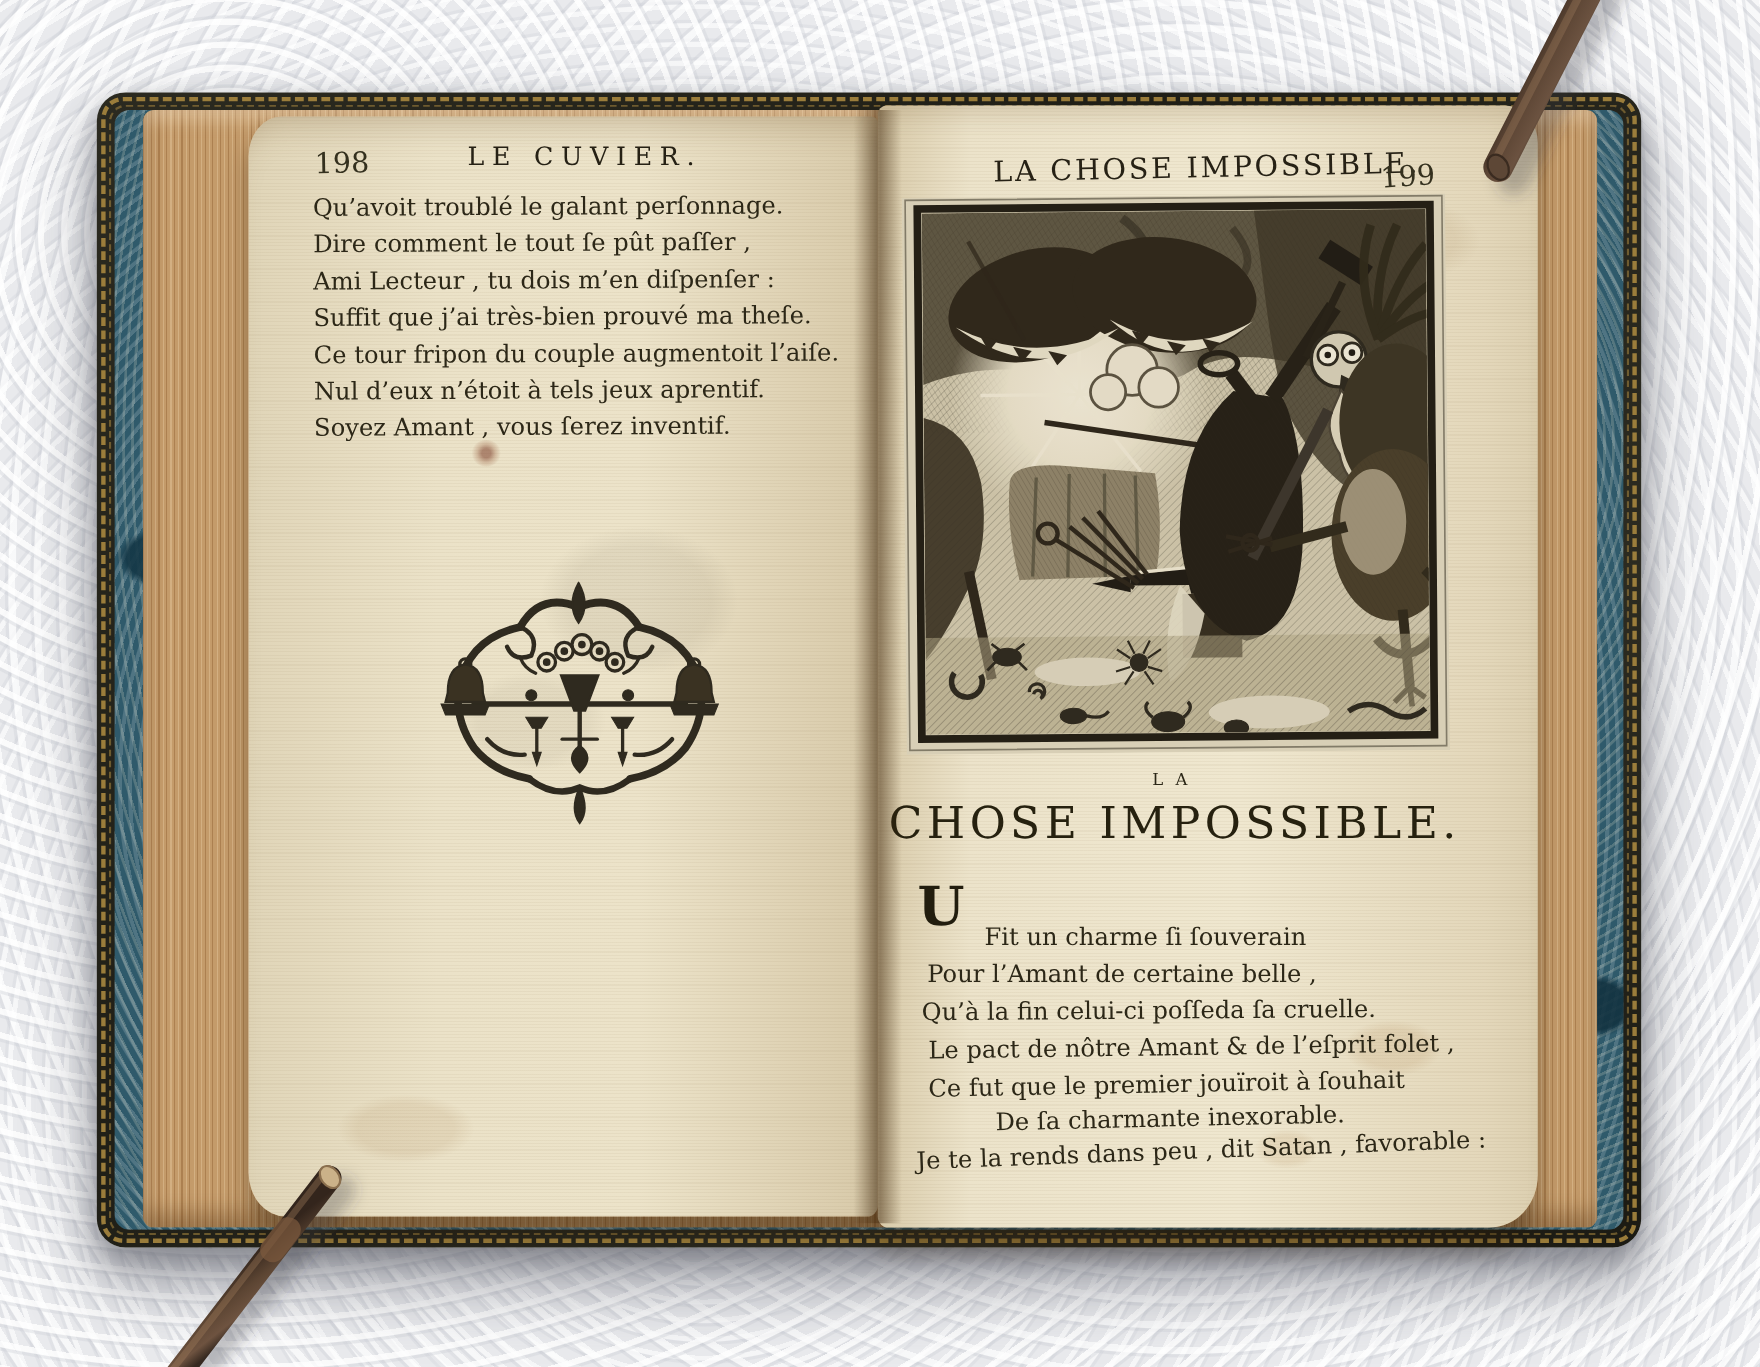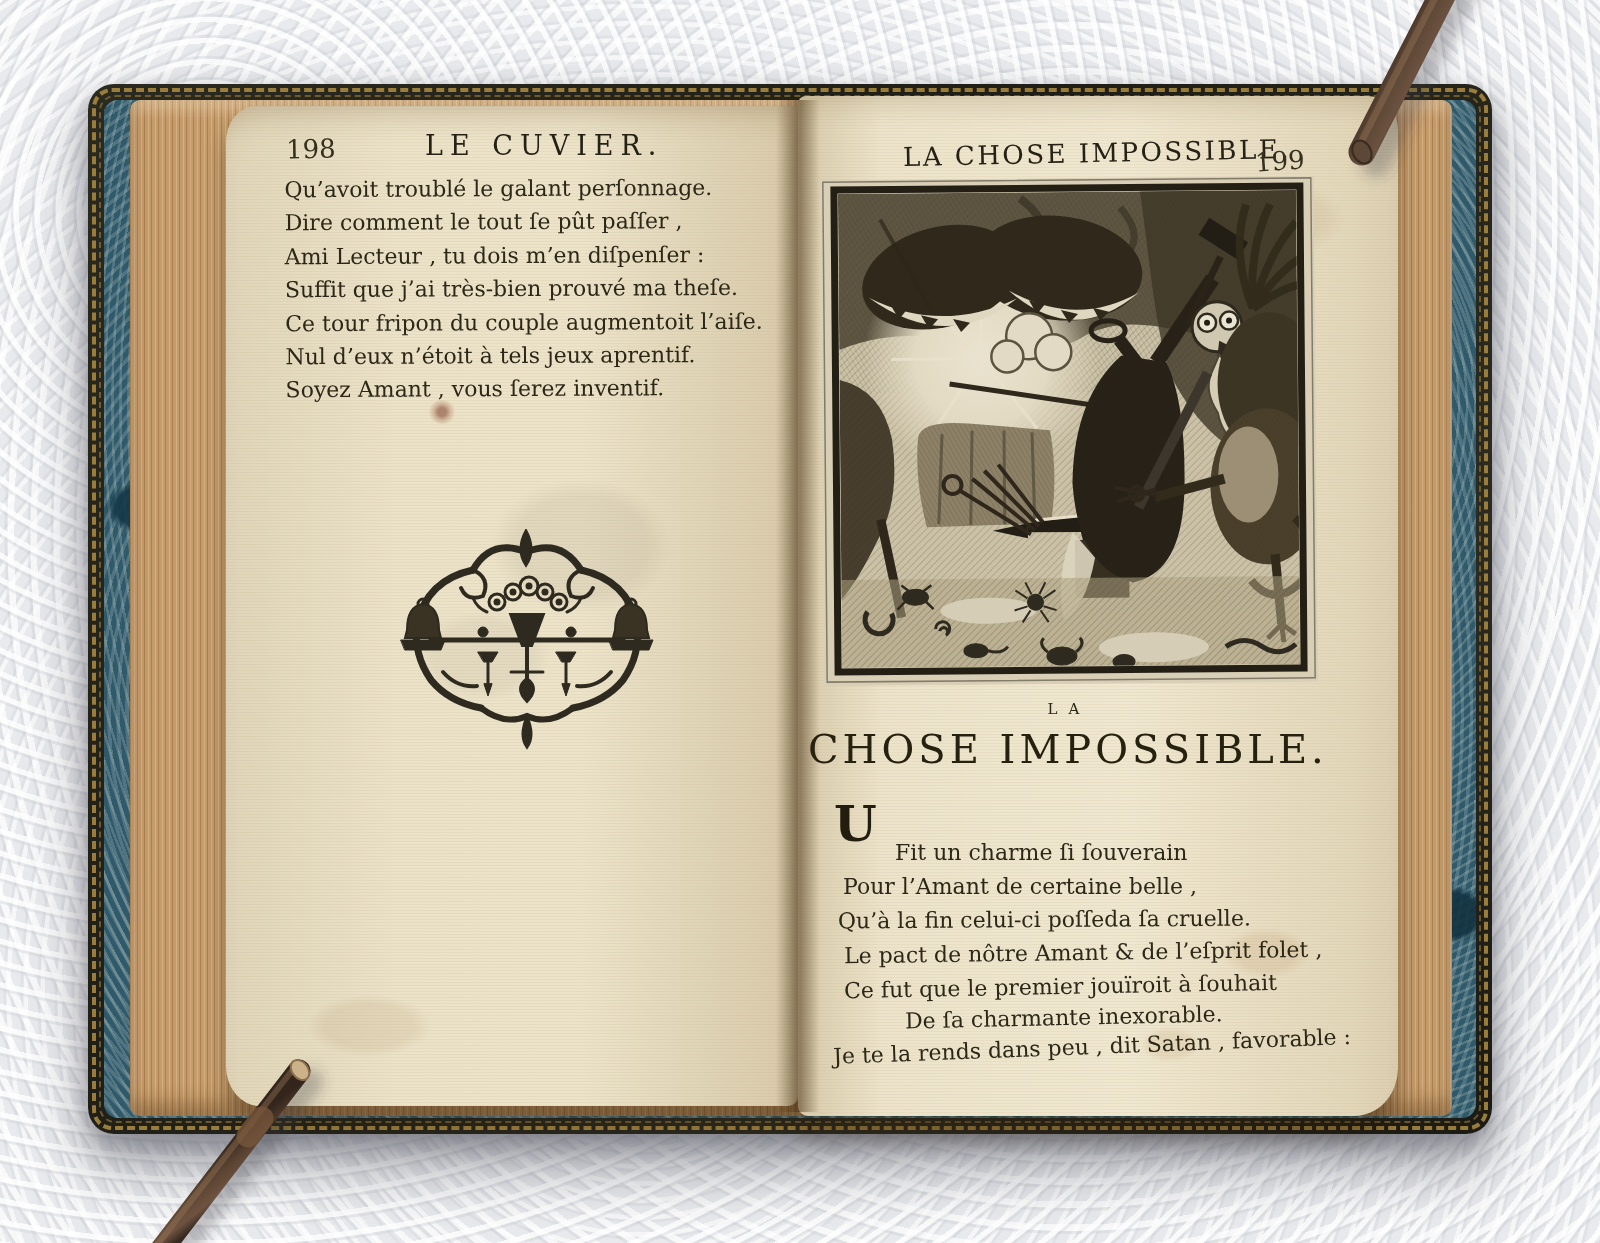--- a/index.html
+++ b/index.html
@@ -49,21 +49,21 @@
       radial-gradient(ellipse 90px 60px at 45% 55%, rgba(120,110,90,.08) 0 55%, rgba(120,110,90,0) 75%),
       radial-gradient(ellipse 80px 40px at 25% 92%, rgba(160,120,70,.12) 0 55%, rgba(160,120,70,0) 78%);}
   .page-right::after{content:"";position:absolute;inset:0;pointer-events:none;
     background-image:
       radial-gradient(ellipse 60px 34px at 78% 84%, rgba(170,125,70,.14) 0 50%, rgba(170,125,70,0) 75%),
       radial-gradient(ellipse 40px 24px at 62% 93%, rgba(170,125,70,.12) 0 50%, rgba(170,125,70,0) 75%),
       radial-gradient(ellipse 90px 50px at 80% 12%, rgba(150,115,70,.10) 0 50%, rgba(150,115,70,0) 75%);}
   .gutter{position:absolute;left:688px;top:16px;width:44px;height:1012px;pointer-events:none;z-index:4;
     background:linear-gradient(90deg, rgba(70,44,14,0), rgba(70,44,14,.38) 42%, rgba(60,36,10,.46) 55%, rgba(70,44,14,0));}
   .folio{position:absolute;font-size:26px;color:#34301e;}
-  .running-title{position:absolute;font-size:27px;letter-spacing:7px;color:#262115;white-space:nowrap;}
+  .running-title{position:absolute;font-size:23px;letter-spacing:7px;color:#262115;white-space:nowrap;}
   .verse{position:absolute;font-size:22px;line-height:33.4px;color:#2c2717;white-space:nowrap;}
   .rline{position:absolute;font-size:22px;color:#2c2717;white-space:nowrap;}
   .chapter-la{position:absolute;left:734px;width:494px;text-align:center;font-size:15px;letter-spacing:11px;color:#2b2616;}
   .chapter-main{position:absolute;left:720px;width:506px;text-align:center;font-size:40px;letter-spacing:4px;color:#26210f;white-space:nowrap;}
   .dropcap{position:absolute;font-size:49px;font-weight:bold;color:#221d0e;line-height:1;}
   .spot{position:absolute;left:340px;top:316px;width:28px;height:24px;border-radius:50%;
     background:radial-gradient(circle, rgba(122,58,38,.55) 0 22%, rgba(150,90,60,.3) 45%, rgba(150,90,60,0) 72%);}
   .svg-abs{position:absolute;}
   .rods{position:absolute;left:0;top:0;z-index:50;pointer-events:none;}
 </style>

